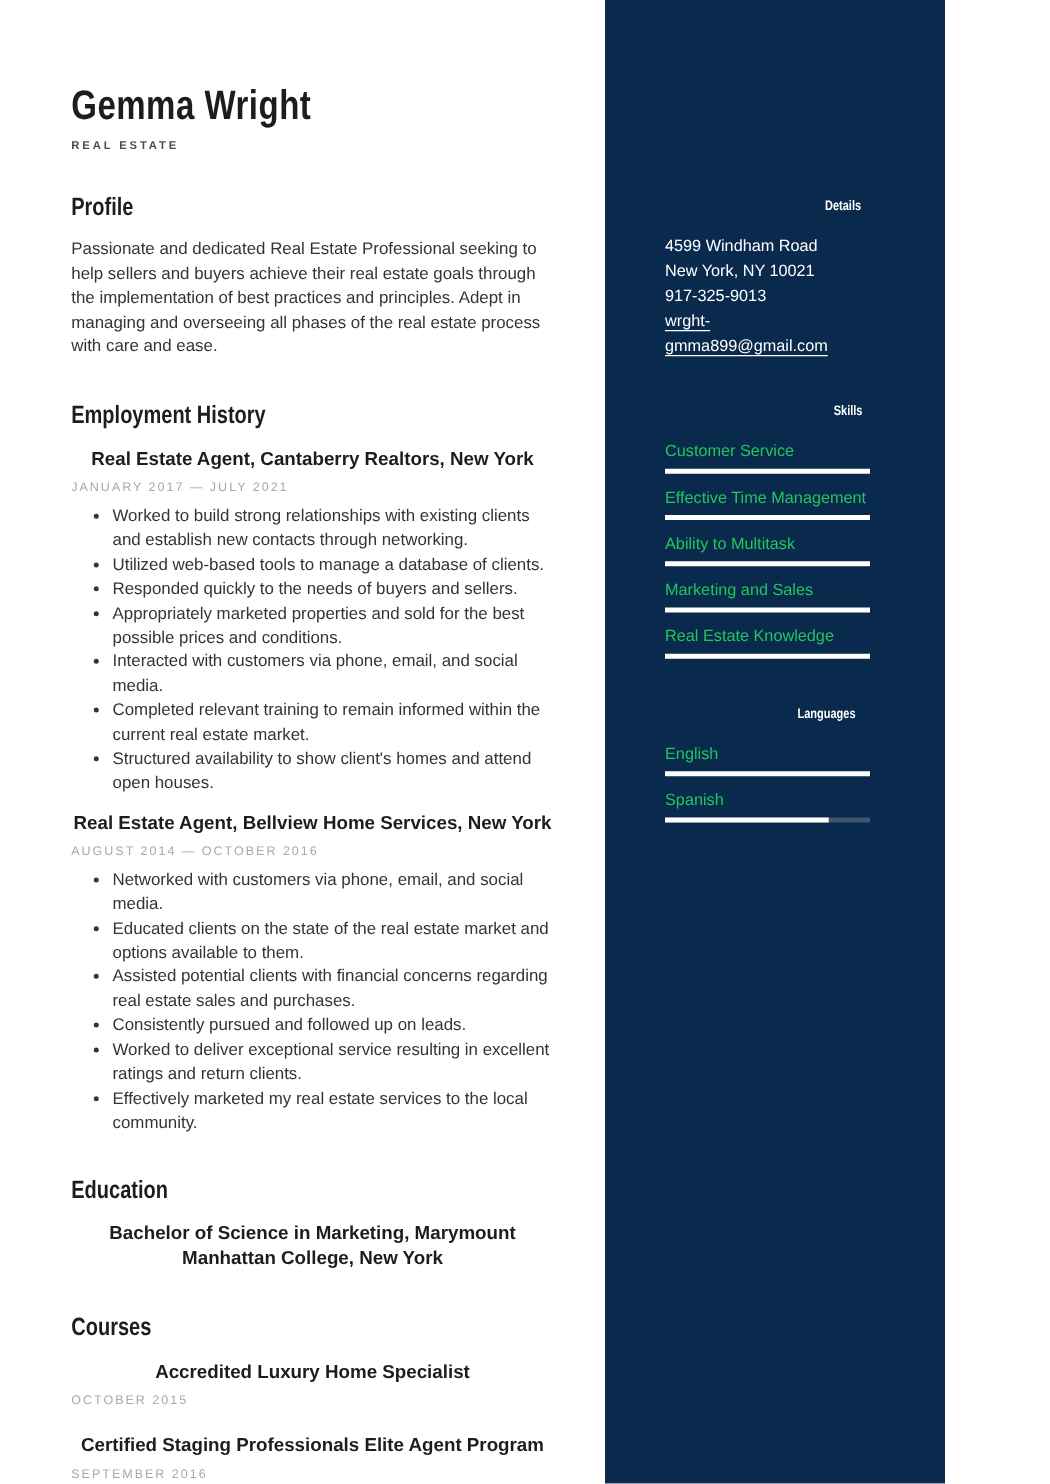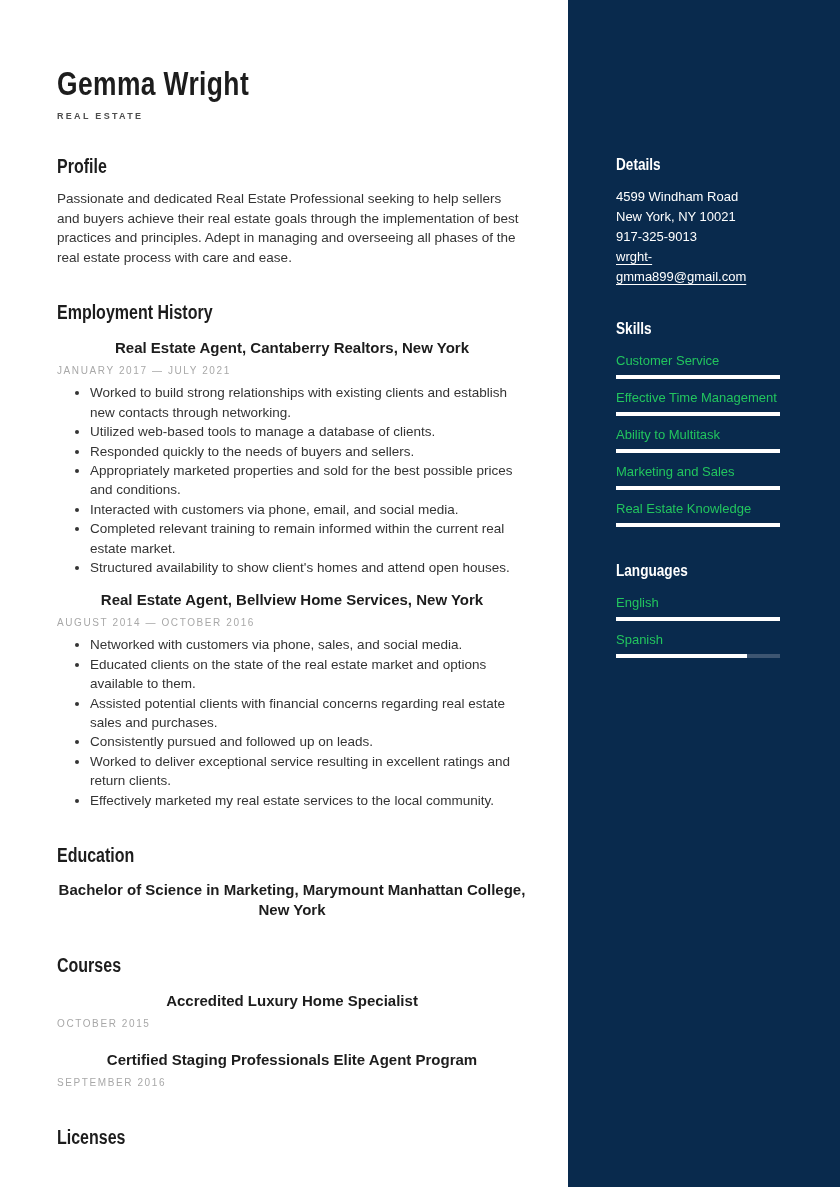--- a/index.html
+++ b/index.html
@@ -7,38 +7,38 @@
     --bar-track:#3d5571;
     --bar-fill:#ffffff;
     --date-color:#a8a8a8;
   }
   *{margin:0;padding:0;box-sizing:border-box;}
   html,body{background:#ffffff;}
   body{font-family:"Liberation Sans",sans-serif;color:#333333;}
   .page{width:840px;height:1187px;display:flex;background:#ffffff;overflow:hidden;}
 
   
-  .main{width:568px;height:100%;padding:64px 41px 0 57px;background:#ffffff;}
+  .main{width:484px;height:100%;padding:64px 41px 0 57px;background:#ffffff;}
   .cond{display:inline-block;transform:scaleX(.8);transform-origin:0 50%;white-space:nowrap;font-weight:bold;color:#1d1d1d;}
   .name{font-size:33px;line-height:40px;letter-spacing:.5px;}
   .subtitle{margin-top:7px;font-size:9px;font-weight:bold;letter-spacing:2.3px;color:#4d4d4d;}
   h2.sec{font-size:20px;line-height:26px;margin-top:32px;}
   .profile-text{margin-top:10px;font-size:13.5px;line-height:19.6px;color:#343434;}
   .job-title{font-size:15px;line-height:20px;font-weight:bold;color:#1d1d1d;margin-top:13px;text-align:center;}
   .meta{margin-top:7px;font-size:10px;letter-spacing:1.6px;color:var(--date-color);}
   ul.bullets{margin-top:7px;padding-left:33px;}
   ul.bullets li{font-size:13.5px;line-height:19.4px;color:#343434;}
   .job + .job{margin-top:6px;}
   .edu-title{margin-top:12px;}
   .course{margin-top:13px;}
   .course + .course{margin-top:21px;}
 
   
   .sidebar{width:272px;height:100%;background:var(--sidebar-bg);color:#ffffff;padding:154px 60px 0 48px;}
-  .sidebar h2.side{font-size:17px;line-height:22px;}
+  .sidebar h2.side{font-size:11px;line-height:22px;text-align:right;}
   .sidebar h2.side .cond{color:#ffffff;}
   .details-block{margin-top:11px;}
   .detail-line{font-size:13px;line-height:20px;color:#ffffff;}
   .email-link{color:#ffffff;text-decoration:underline;text-underline-offset:3px;font-size:13px;line-height:20px;display:inline-block;}
   .side-section-skills{margin-top:31px;}
   .side-section-langs{margin-top:33px;}
   .skill{margin-top:11px;}
   .skill:first-of-type{margin-top:13px;}
   .skill-label{font-size:13px;line-height:15px;color:#22c55e;}
   .bar-track{margin-top:7px;height:4px;width:100%;background:var(--bar-track);}
@@ -75,21 +75,21 @@
           <li>Interacted with customers via phone, email, and social media.</li>
           <li>Completed relevant training to remain informed within the current real estate market.</li>
           <li>Structured availability to show client's homes and attend open houses.</li>
         </ul>
       </div>
 
       <div class="job">
         <h3 class="job-title">Real Estate Agent, Bellview Home Services, New York</h3>
         <div class="meta">AUGUST 2014 — OCTOBER 2016</div>
         <ul class="bullets">
-          <li>Networked with customers via phone, sales, and social media.</li>
+          <li>Networked with customers via phone, email, and social media.</li>
           <li>Educated clients on the state of the real estate market and options available to them.</li>
           <li>Assisted potential clients with financial concerns regarding real estate sales and purchases.</li>
           <li>Consistently pursued and followed up on leads.</li>
           <li>Worked to deliver exceptional service resulting in excellent ratings and return clients.</li>
           <li>Effectively marketed my real estate services to the local community.</li>
         </ul>
       </div>
     </section>
 
     <section>

